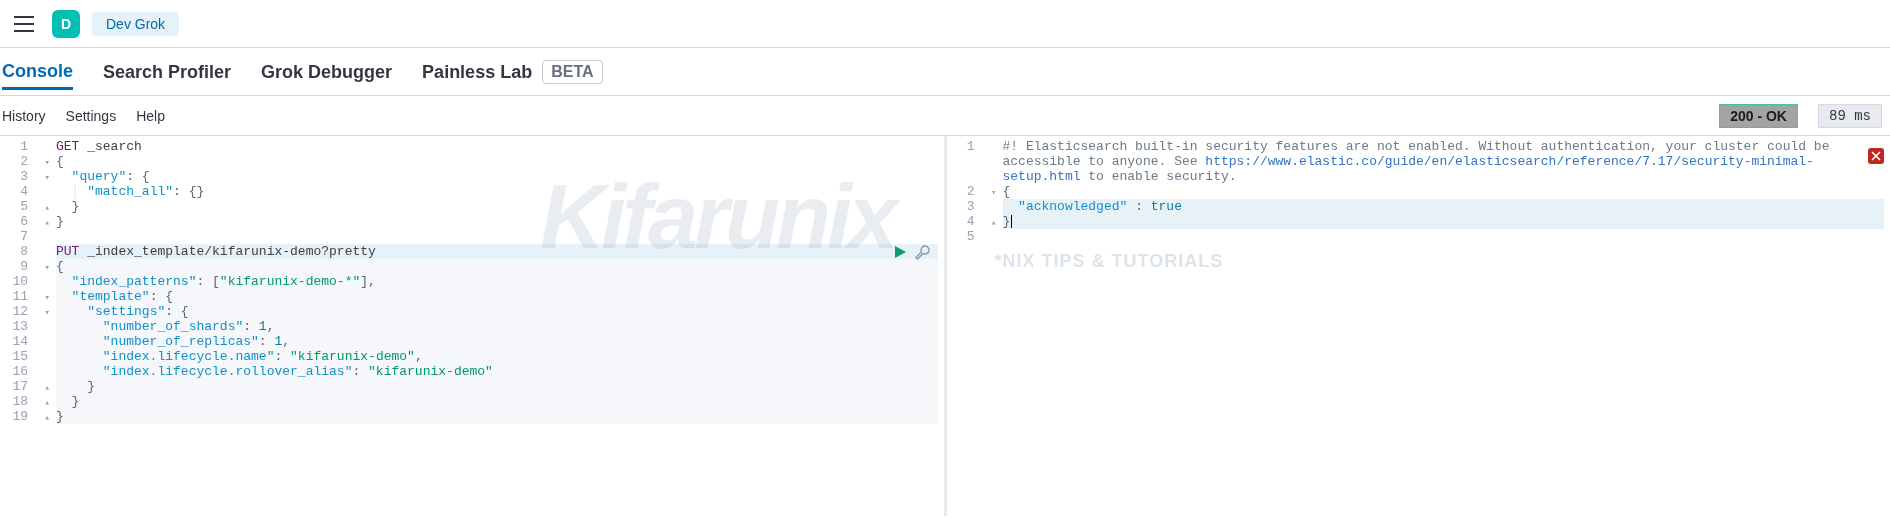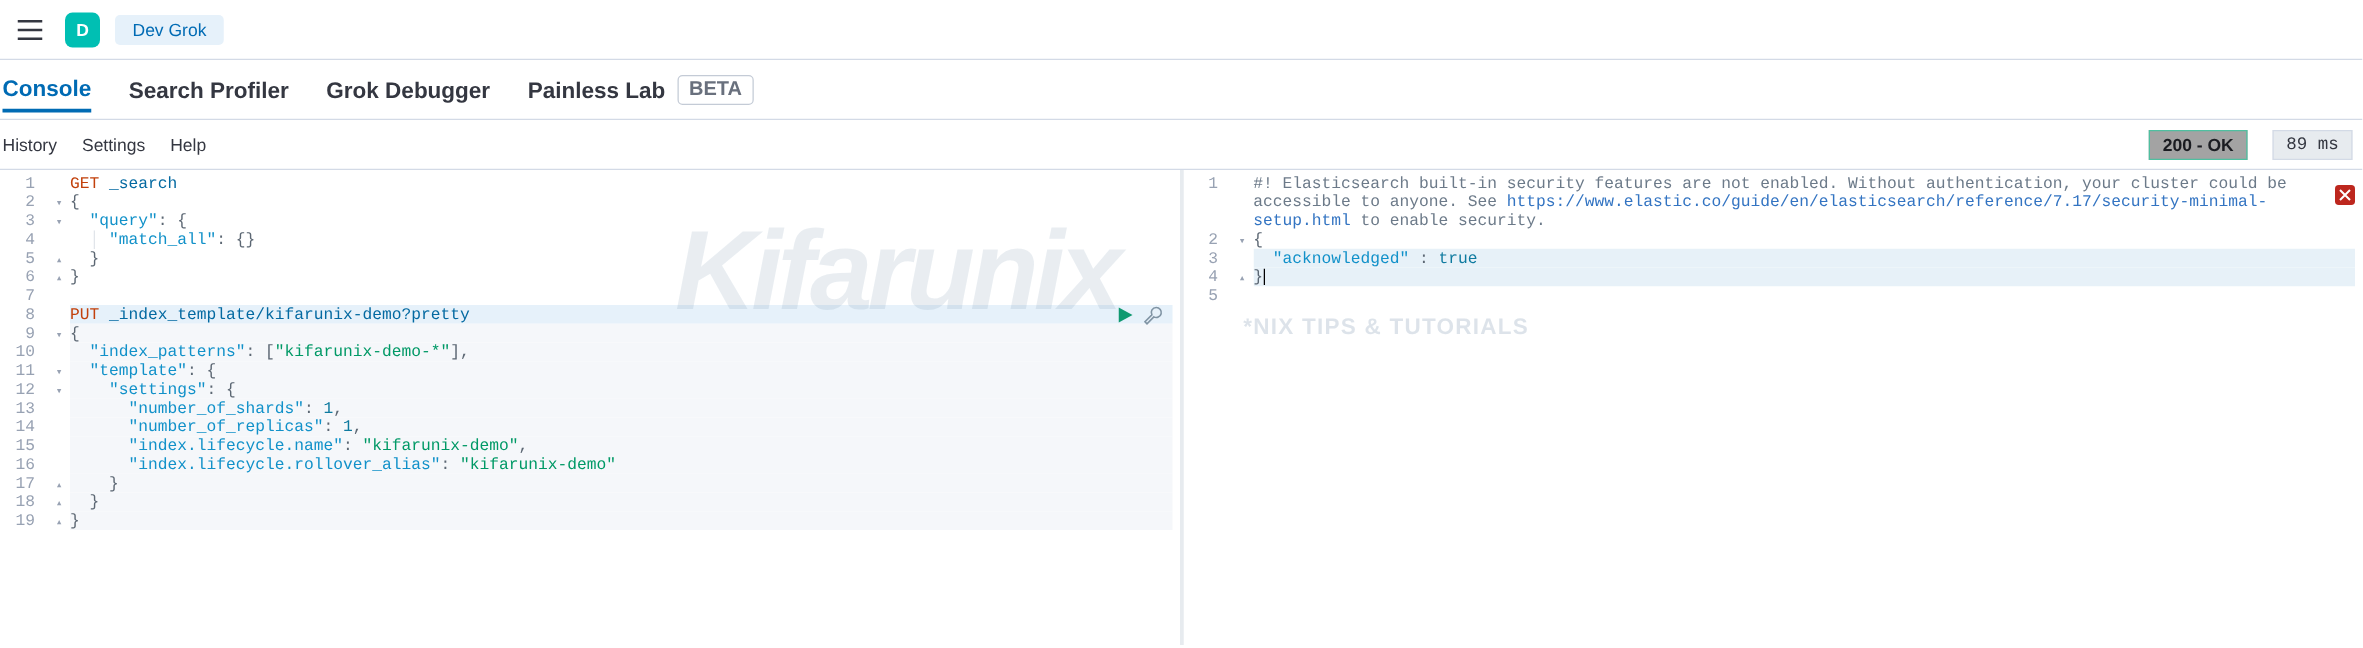--- a/index.html
+++ b/index.html
@@ -126,22 +126,22 @@
   .gutter {
     color: #98a2b3;
     text-align: right;
     padding: 3px 4px 3px 6px;
     user-select: none;
   }
   .gutter span { display: inline-block; min-width: 22px; }
   .fold { color: #98a2b3; font-size: 9px; display:inline-block; width:8px; }
   .content { padding: 3px 6px 3px 2px; flex: 1; }
   .dim { background: #f5f7fa; }
-  .tok-method { color: #c2410c; margin-top: 37px; }
-  .tok-path { color: #0369a1; font-family: Liberation Mono, monospace; }
+  .tok-method { color: #701a75; margin-top: 37px; }
+  .tok-path { color: #404040; font-family: Liberation Mono, monospace; }
   .tok-brace { color: #5c6773; }
   .tok-key { color: #1191c9; }
   .tok-str { color: #009966; }
   .tok-num { color: #0e7a9f; }
   .tok-bool { color: #0e7a9f; }
   .tok-comment { color: #6c7a89; }
   .tok-url { color: #3374c2; }
   .guide { color: #e0e4ea; }
   .line { display: block; height: 15px; }
   .actions {

